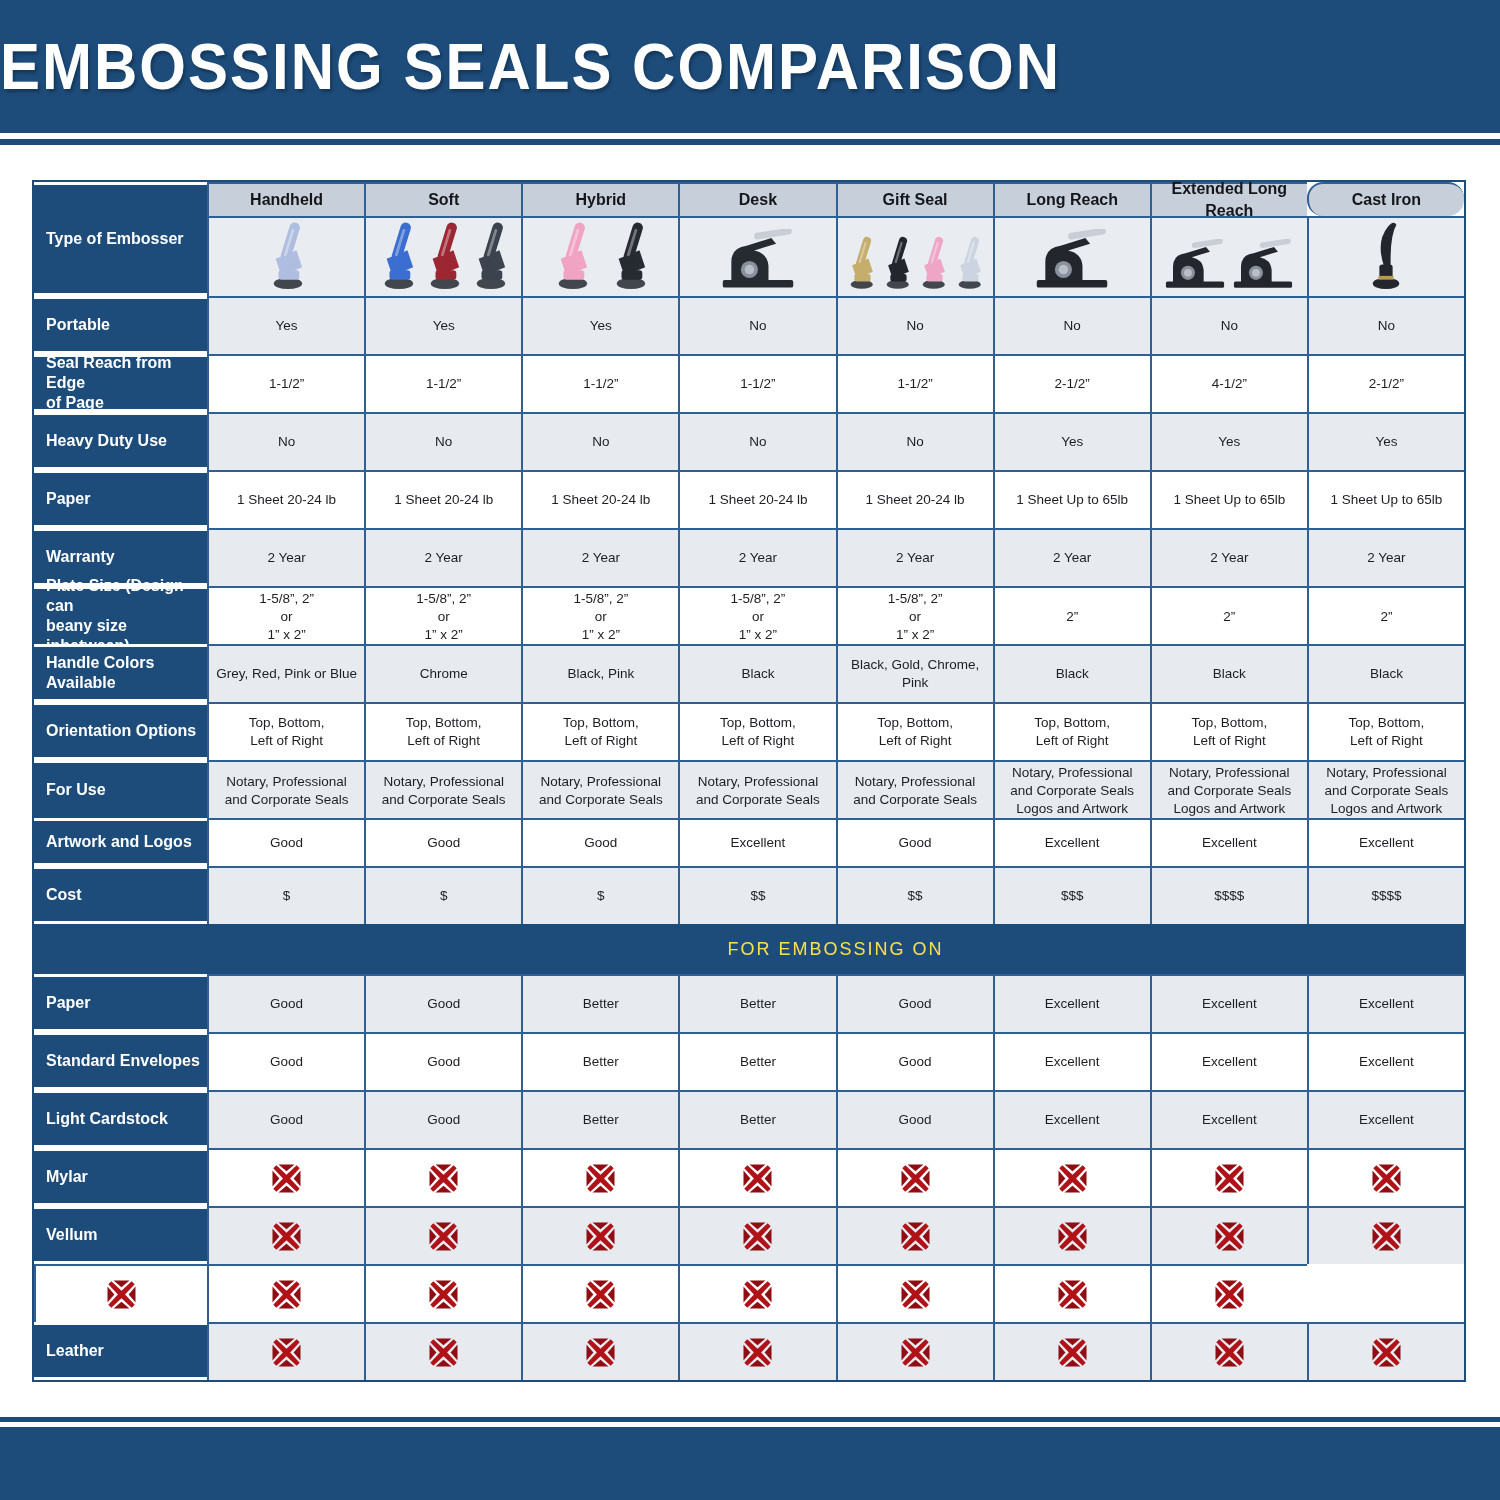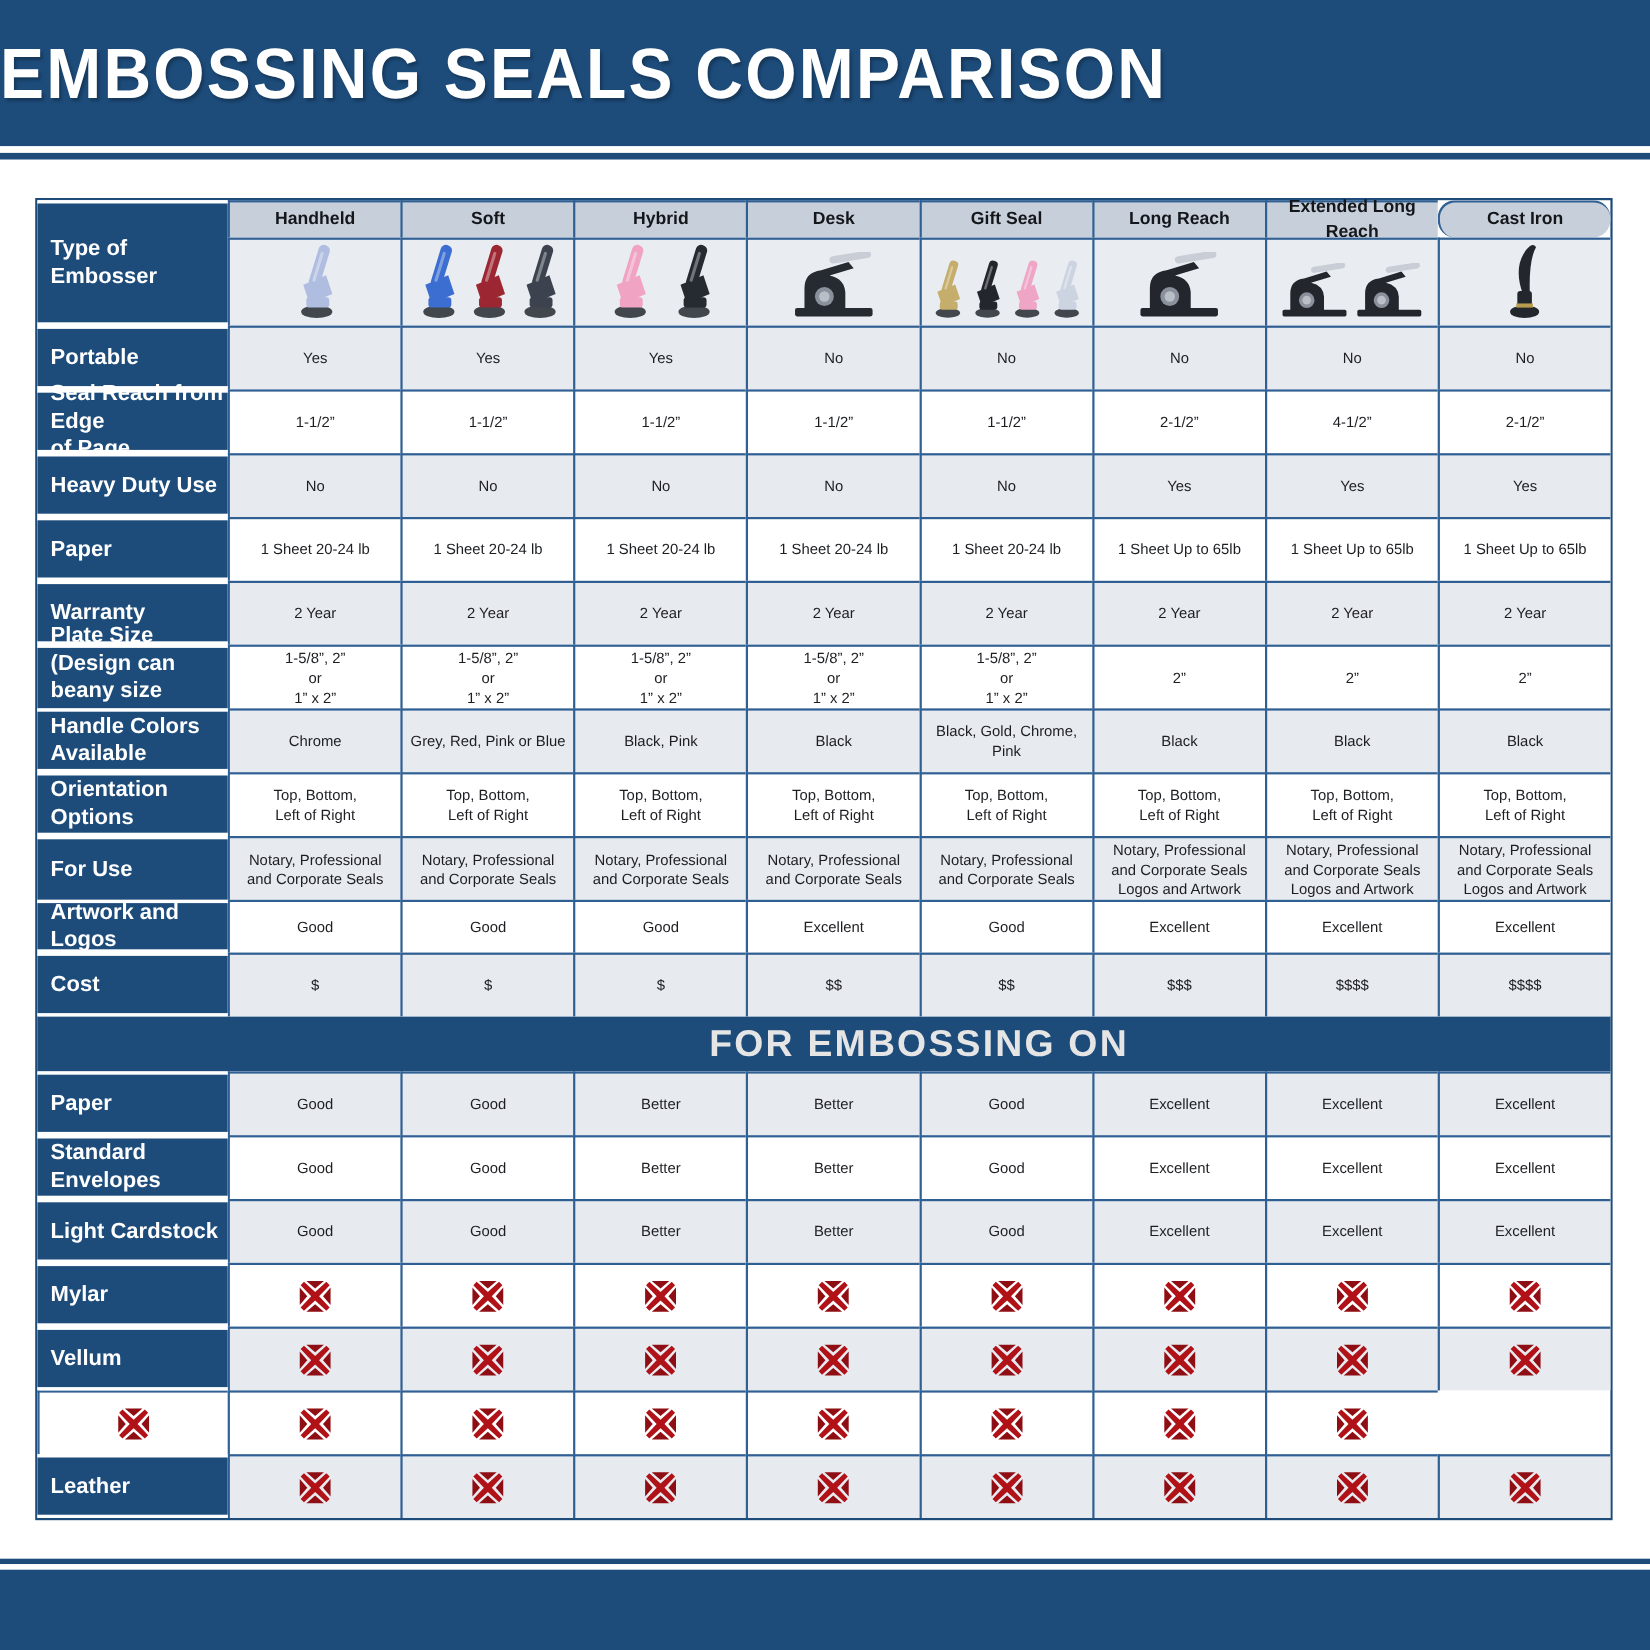--- a/index.html
+++ b/index.html
@@ -9,32 +9,32 @@
   .top-band{height:133px;background:#1d4c7b;display:flex;align-items:center;justify-content:flex-start;}
   .main-title{color:#ffffff;font-size:60px;font-weight:800;letter-spacing:2px;
               text-shadow:2px 3px 3px rgba(0,0,0,.28);transform:scaleY(1.08);}
   .top-stripe-white{height:6px;background:#ffffff;}
   .top-stripe-blue{height:6px;background:#1d4c7b;}
   
   .tbl{position:absolute;left:32px;top:180px;width:1434px;border:2px solid #1d4c7b;box-sizing:border-box;}
   .t-row{display:grid;grid-template-columns:173px repeat(8,1fr);}
   .label-cell{position:relative;background:#ffffff;}
   .label-fill{position:absolute;left:0;right:0;top:3px;bottom:3px;background:#1d4c7b;color:#ffffff;
-              display:flex;align-items:center;padding-left:12px;font-weight:700;font-size:20px;
+              display:flex;align-items:center;padding-left:12px;font-weight:700;font-size:16px;
               white-space:pre-line;line-height:1.25;box-sizing:border-box;}
   .cell{border-left:2px solid #2f5f93;border-top:2px solid #2f5f93;display:flex;align-items:center;
         justify-content:center;text-align:center;font-size:13.5px;color:#1c1e22;line-height:1.35;
         white-space:pre-line;padding:2px 4px;box-sizing:border-box;}
   .hdr-cell{font-weight:700;font-size:16px;color:#14161a;background:#c7d0da;}
   .img-cell{background:#e9edf2;align-items:flex-end;gap:2px;padding-bottom:5px;}
   .row-gray .cell{background:#e7ebf0;}
   .row-white .cell{background:#ffffff;}
   .band-row{height:50px;background:#1d4c7b;display:flex;align-items:center;justify-content:center;
             padding-left:173px;box-sizing:border-box;}
-  .band-label{color:#e5e5e5;font-size:34px;font-weight:700;letter-spacing:2px;}
+  .band-label{color:#fde047;font-size:18px;font-weight:400;letter-spacing:2px;}
   
   .footer{position:absolute;left:0;right:0;bottom:0;}
   .foot-line{height:5px;background:#1d4c7b;}
   .foot-gap{height:5px;background:#ffffff;}
   .foot-band{height:73px;background:#1d4c7b;}
   svg{display:block;}
 </style>
 </head>
 <body>
 
@@ -243,22 +243,22 @@
 or
 1” x 2”</div>
         <div class="cell">2”</div>
         <div class="cell">2”</div>
         <div class="cell">2”</div>
       </div>
       <div class="t-row row-gray" style="height:58px;">
         <div class="label-cell">
           <div class="label-fill">Handle Colors Available</div>
         </div>
+        <div class="cell">Grey, Red, Pink or Blue</div>
         <div class="cell">Chrome</div>
-        <div class="cell">Grey, Red, Pink or Blue</div>
         <div class="cell">Black, Pink</div>
         <div class="cell">Black</div>
         <div class="cell">Black, Gold, Chrome, Pink</div>
         <div class="cell">Black</div>
         <div class="cell">Black</div>
         <div class="cell">Black</div>
       </div>
       <div class="t-row row-white" style="height:58px;">
         <div class="label-cell">
           <div class="label-fill">Orientation Options</div>

